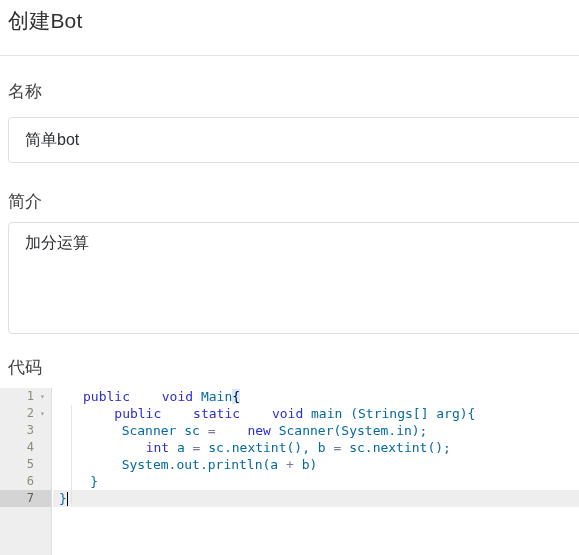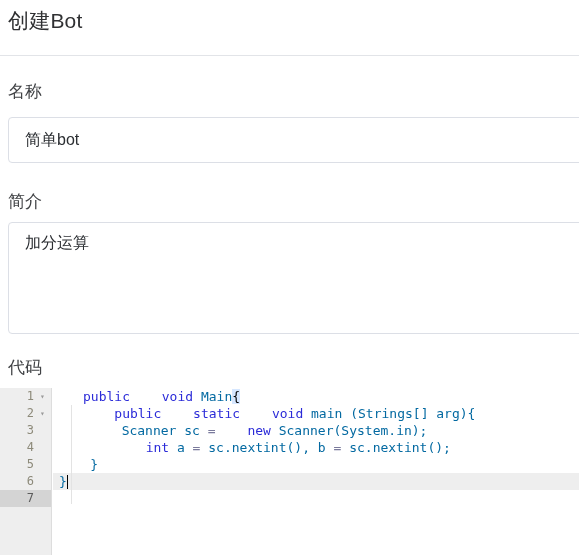--- a/index.html
+++ b/index.html
@@ -186,19 +186,20 @@
         <div class="gutter-line">4</div>
         <div class="gutter-line">5</div>
         <div class="gutter-line">6</div>
         <div class="gutter-line active">7</div>
       </div>
     <div class="code-area" id="code-area">
         <div class="code-line"><span class="kw">public</span>&nbsp;<span class="kw">void</span>&nbsp;<span class="plain">Main</span><span class="brk">{</span></div>
         <div class="code-line">&nbsp;&nbsp;&nbsp;&nbsp;<span class="kw">public</span>&nbsp;<span class="kw">static</span>&nbsp;<span class="kw">void</span>&nbsp;<span class="plain">main</span>&nbsp;<span class="plain">(</span><span class="plain">Strings</span><span class="plain">[</span><span class="plain">]</span>&nbsp;<span class="plain">arg</span><span class="plain">)</span><span class="plain">{</span></div>
         <div class="code-line">&nbsp;&nbsp;&nbsp;&nbsp;&nbsp;&nbsp;&nbsp;&nbsp;<span class="plain">Scanner</span>&nbsp;<span class="plain">sc</span>&nbsp;<span class="op">=</span>&nbsp;<span class="kw">new</span>&nbsp;<span class="plain">Scanner</span><span class="plain">(</span><span class="plain">System</span><span class="plain">.</span><span class="plain">in</span><span class="plain">)</span><span class="plain">;</span></div>
         <div class="code-line">&nbsp;&nbsp;&nbsp;&nbsp;&nbsp;&nbsp;&nbsp;&nbsp;<span class="kw">int</span>&nbsp;<span class="plain">a</span>&nbsp;<span class="op">=</span>&nbsp;<span class="plain">sc</span><span class="plain">.</span><span class="plain">nextint</span><span class="plain">(</span><span class="plain">)</span><span class="plain">,</span>&nbsp;<span class="plain">b</span>&nbsp;<span class="op">=</span>&nbsp;<span class="plain">sc</span><span class="plain">.</span><span class="plain">nextint</span><span class="plain">(</span><span class="plain">)</span><span class="plain">;</span></div>
+        <div class="code-line">&nbsp;&nbsp;&nbsp;&nbsp;&nbsp;&nbsp;&nbsp;&nbsp;<span class="plain">System</span><span class="plain">.</span><span class="plain">out</span><span class="plain">.</span><span class="plain">println</span><span class="plain">(</span><span class="plain">a</span>&nbsp;<span class="op">+</span>&nbsp;<span class="plain">b</span><span class="plain">)</span></div>
         <div class="code-line">&nbsp;&nbsp;&nbsp;&nbsp;<span class="plain">}</span></div>
         <div class="code-line active"><span class="plain">}</span><span class="caret"></span></div>
       </div>
   </div>
   <div class="indent-guide"></div>
 
 </div>
 
 </body></html>

